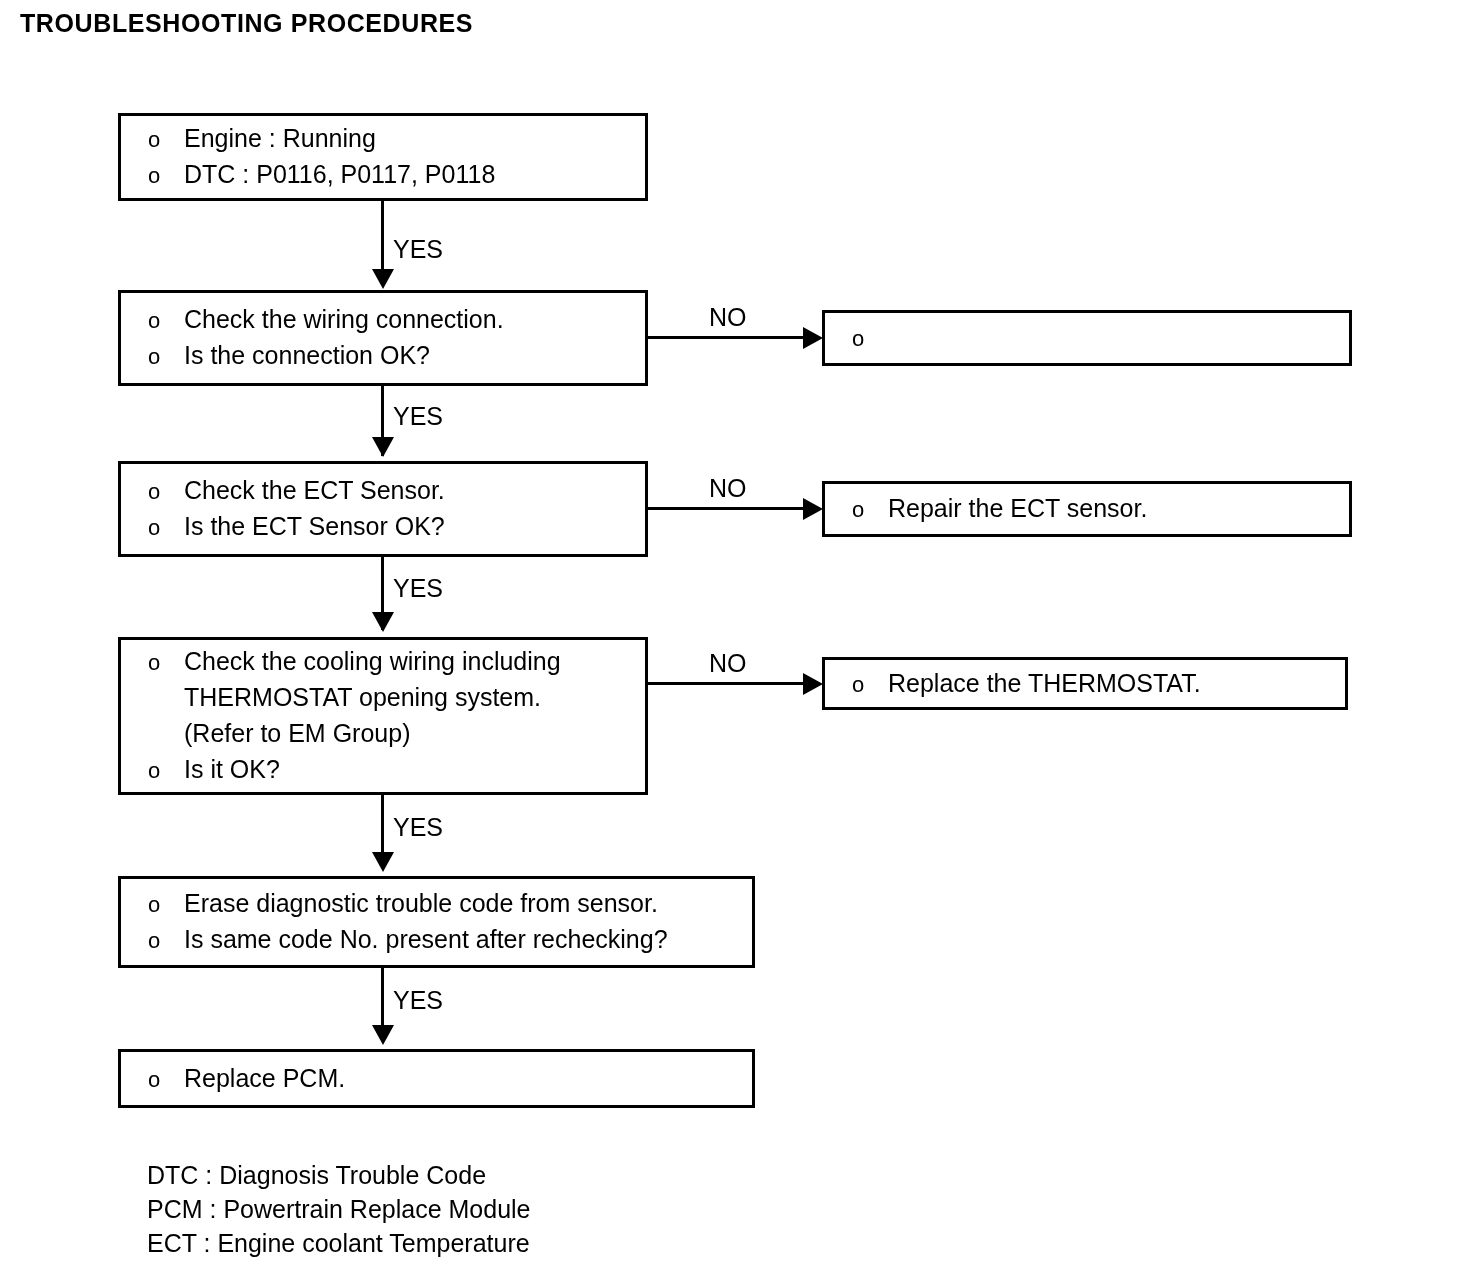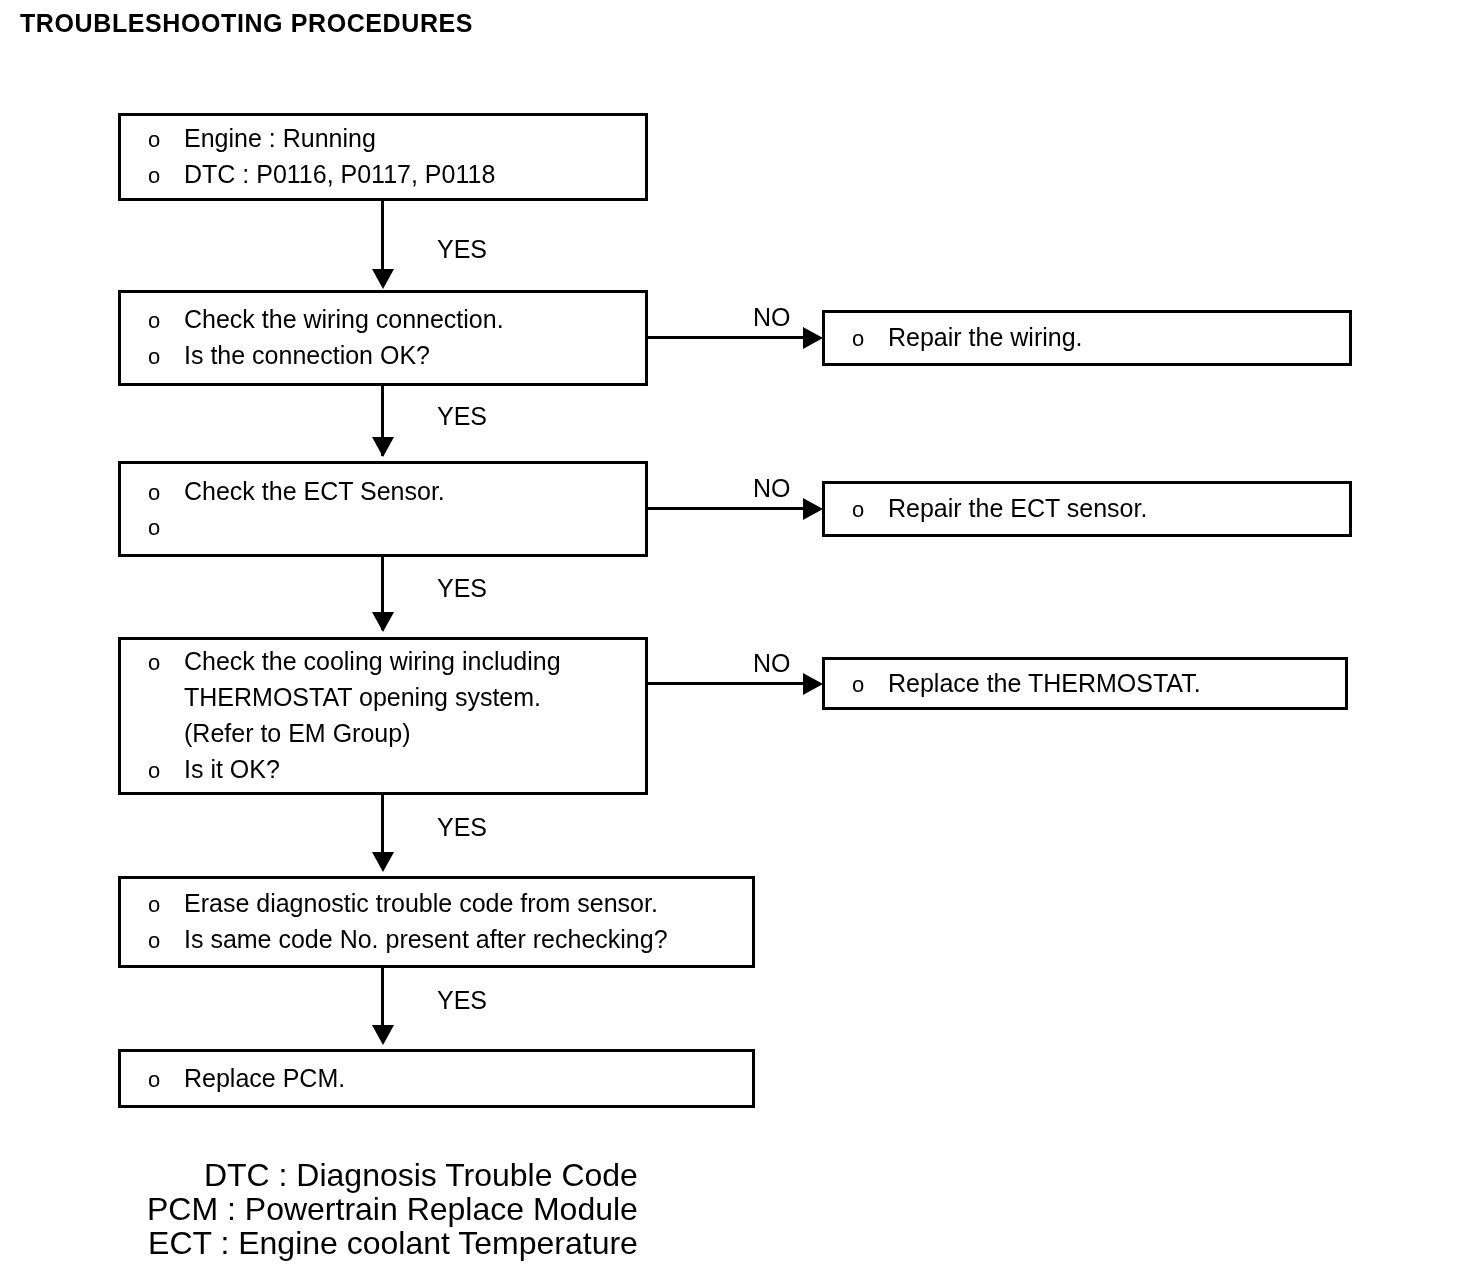--- a/index.html
+++ b/index.html
@@ -102,35 +102,33 @@
     border-top: 11px solid transparent;
     border-bottom: 11px solid transparent;
     border-left: 20px solid #000000;
   }
 
   .edge-label {
     position: absolute;
     font-size: 25px;
     line-height: 29px;
     white-space: nowrap;
-    margin-left: 44px;
   }
 
   
   .legend {
     position: absolute;
     left: 147px;
     top: 1158px;
   }
 
   .legend-line {
-    font-size: 32px;
+    font-size: 25px;
     line-height: 34px;
     white-space: nowrap;
-    text-align: right;
   }
 </style>
 </head>
 <body>
 
 <div id="page-root">
 
   <div class="page-title">TROUBLESHOOTING PROCEDURES</div>
 
   <div class="flow-box" style="left:118px; top:113px; width:530px; height:88px;">
@@ -164,37 +162,37 @@
   </div>
 
   <div class="h-line" style="left:648px; top:336px; width:158px;"></div>
   <div class="arrow-right" style="left:803px; top:327px;"></div>
   <div class="edge-label" style="left:709px; top:303px;">NO</div>
 
   <div class="flow-box" style="left:822px; top:310px; width:530px; height:56px;">
     <div class="box-lines">
       <div class="box-line">
         <span class="bullet">o</span>
-        <span class="line-text">Repair the wiring.</span>
       </div>
     </div>
   </div>
 
   <div class="v-line" style="left:381px; top:386px; height:70px;"></div>
   <div class="arrow-down" style="left:372px; top:437px;"></div>
   <div class="edge-label" style="left:393px; top:402px;">YES</div>
 
   <div class="flow-box" style="left:118px; top:461px; width:530px; height:96px;">
     <div class="box-lines">
       <div class="box-line">
         <span class="bullet">o</span>
         <span class="line-text">Check the ECT Sensor.</span>
       </div>
       <div class="box-line">
         <span class="bullet">o</span>
+        <span class="line-text">Is the ECT Sensor OK?</span>
       </div>
     </div>
   </div>
 
   <div class="h-line" style="left:648px; top:507px; width:158px;"></div>
   <div class="arrow-right" style="left:803px; top:498px;"></div>
   <div class="edge-label" style="left:709px; top:474px;">NO</div>
 
   <div class="flow-box" style="left:822px; top:481px; width:530px; height:56px;">
     <div class="box-lines">

